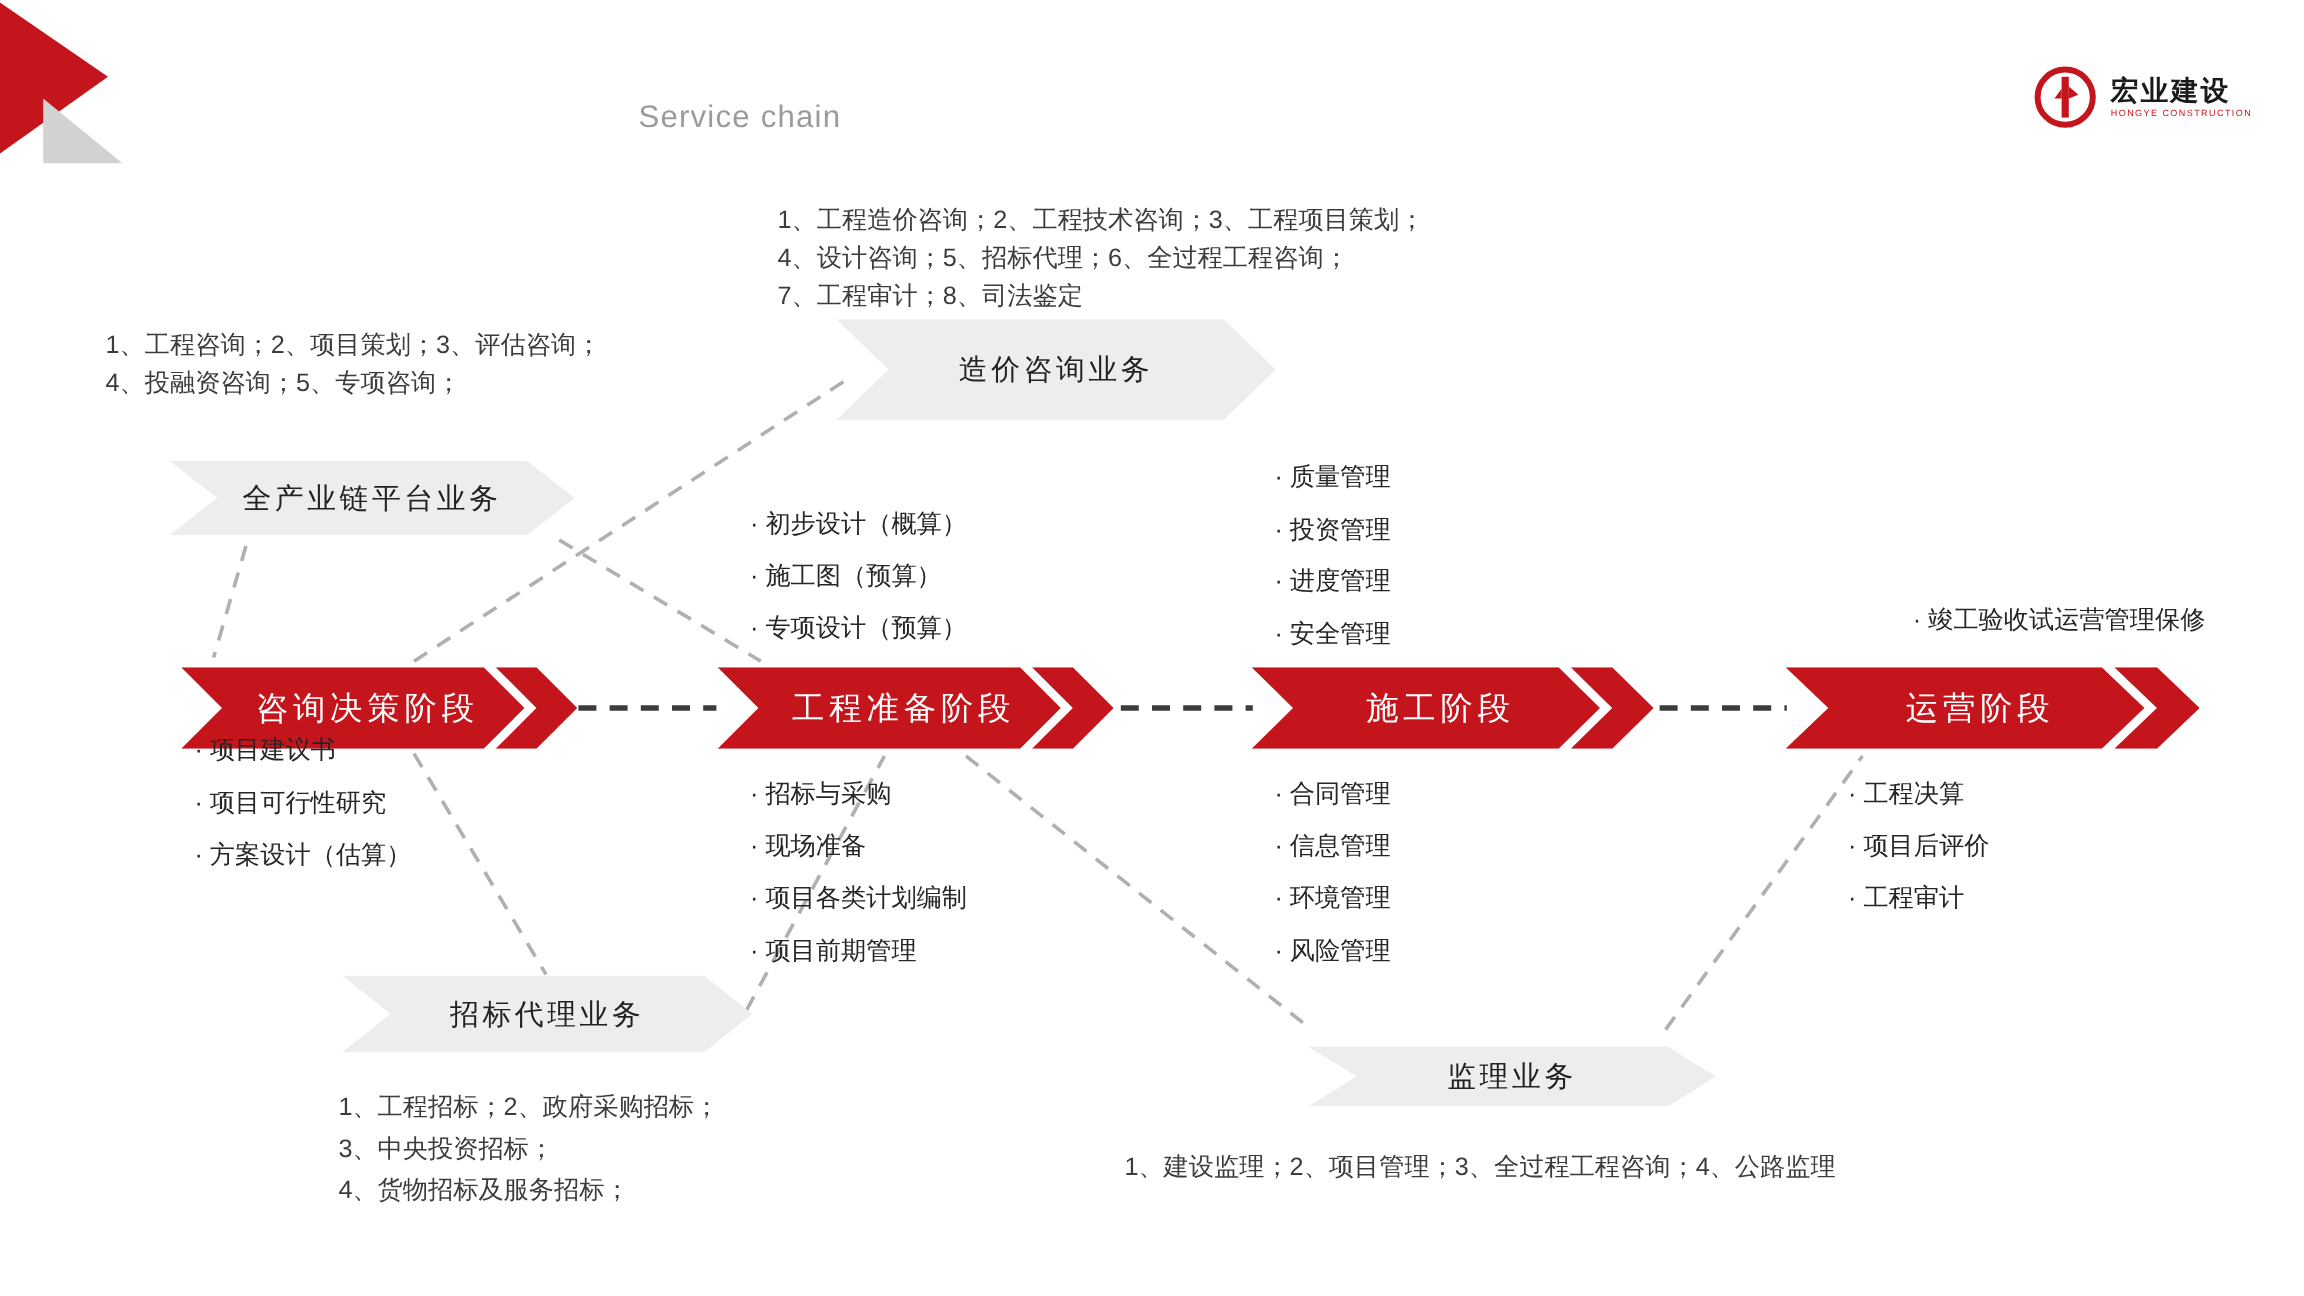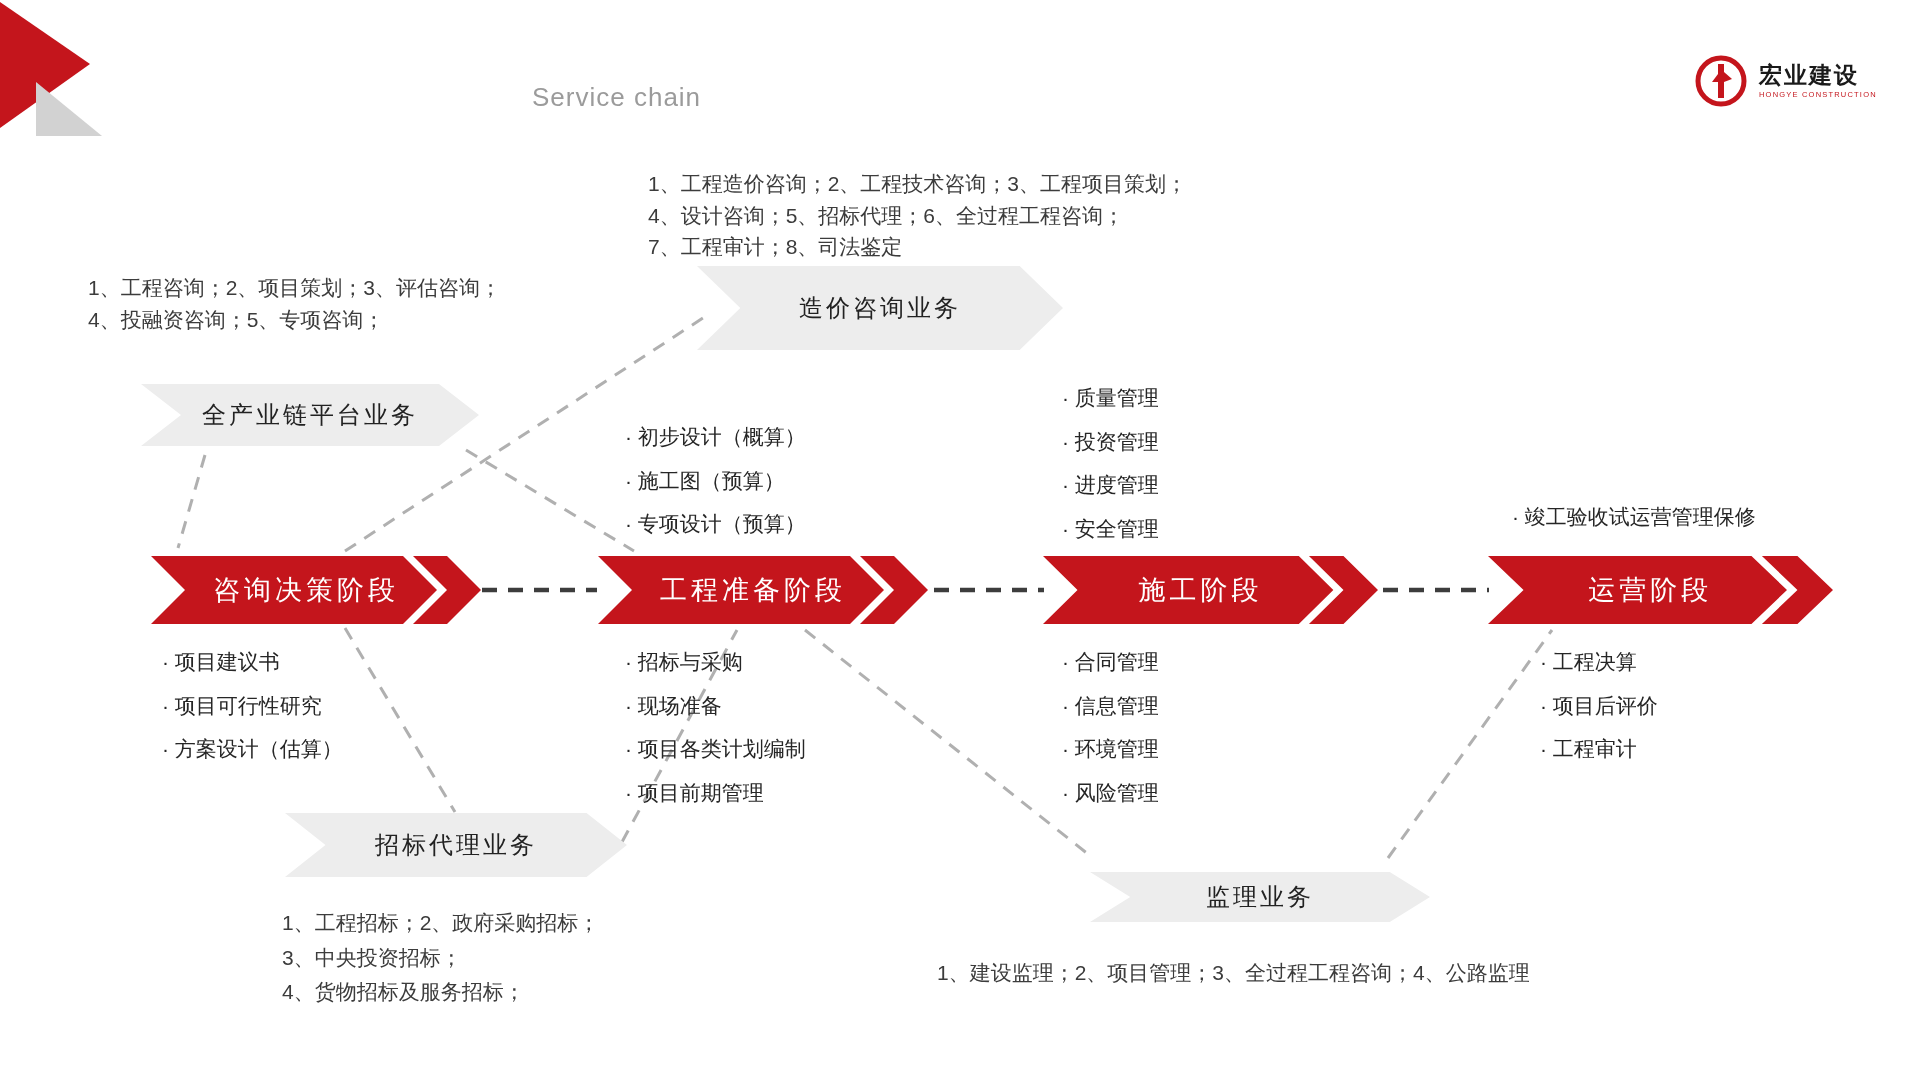--- a/index.html
+++ b/index.html
@@ -159,21 +159,21 @@
     </div>
   <div class="list num-list loose" style="left:282px;top:906px;">
       <div class="line">1、工程招标；2、政府采购招标；</div>
       <div class="line">3、中央投资招标；</div>
       <div class="line">4、货物招标及服务招标；</div>
     </div>
   <div class="list num-list loose" style="left:937px;top:956px;">
       <div class="line">1、建设监理；2、项目管理；3、全过程工程咨询；4、公路监理</div>
     </div>
 
-  <div class="list dot-list" style="left:162px;top:640px;">
+  <div class="list dot-list" style="left:162px;top:604px;">
       <div class="line">· 项目建议书</div>
       <div class="line">· 项目可行性研究</div>
       <div class="line">· 方案设计（估算）</div>
     </div>
   <div class="list dot-list" style="left:625px;top:415px;">
       <div class="line">· 初步设计（概算）</div>
       <div class="line">· 施工图（预算）</div>
       <div class="line">· 专项设计（预算）</div>
     </div>
   <div class="list dot-list" style="left:625px;top:640px;">
@@ -187,21 +187,21 @@
       <div class="line">· 投资管理</div>
       <div class="line">· 进度管理</div>
       <div class="line">· 安全管理</div>
     </div>
   <div class="list dot-list" style="left:1062px;top:640px;">
       <div class="line">· 合同管理</div>
       <div class="line">· 信息管理</div>
       <div class="line">· 环境管理</div>
       <div class="line">· 风险管理</div>
     </div>
-  <div class="list dot-list single" style="left:1512px;top:502px;">
+  <div class="list dot-list single" style="left:1594px;top:502px;">
       <div class="line">· 竣工验收试运营管理保修</div>
     </div>
   <div class="list dot-list" style="left:1540px;top:640px;">
       <div class="line">· 工程决算</div>
       <div class="line">· 项目后评价</div>
       <div class="line">· 工程审计</div>
     </div>
 
 </div>
 

